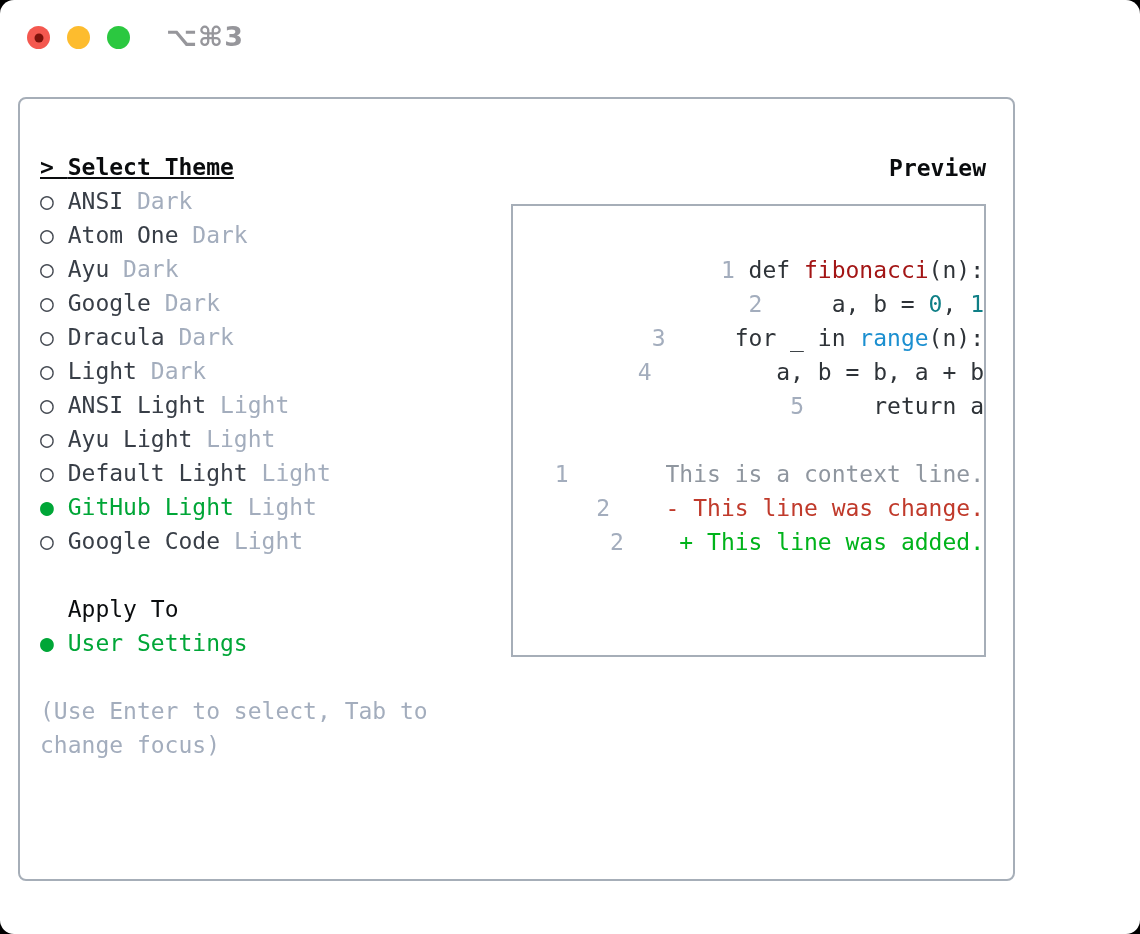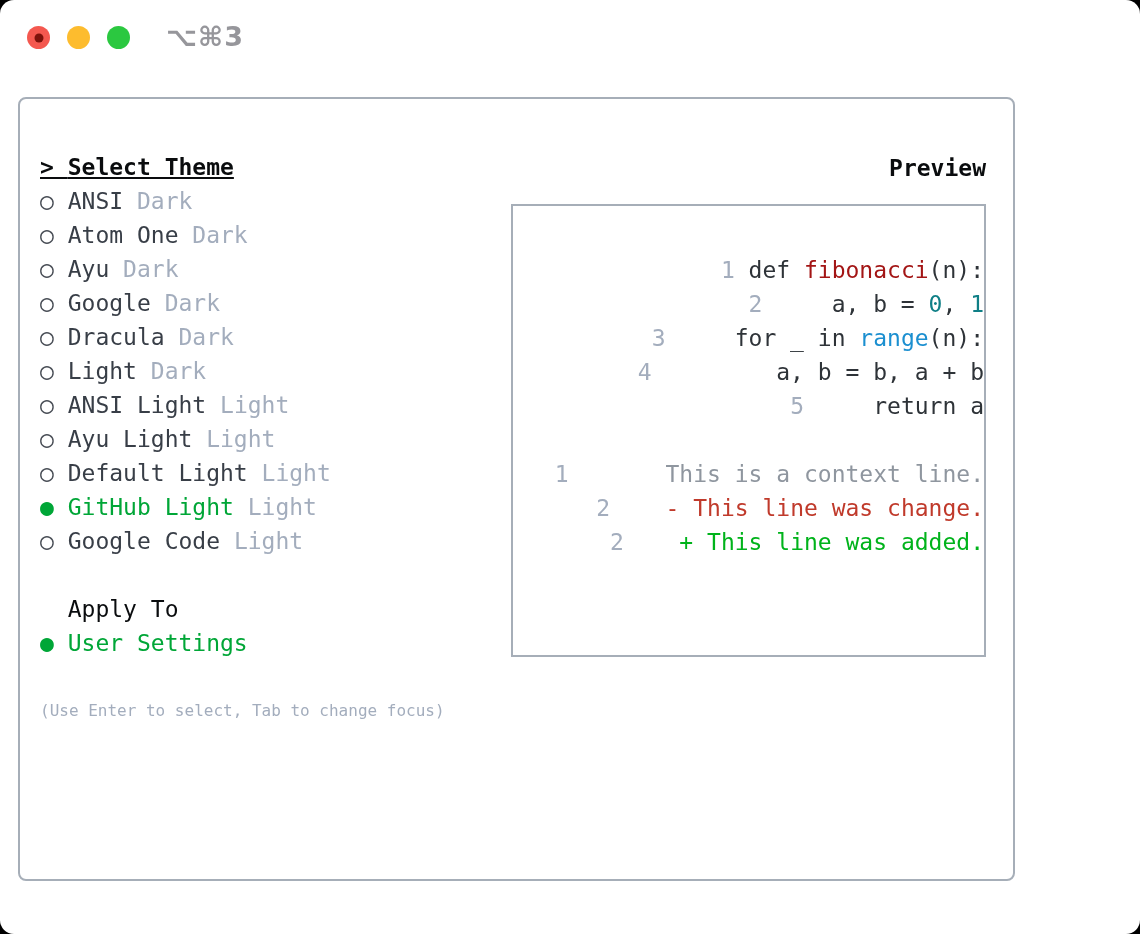--- a/index.html
+++ b/index.html
@@ -54,21 +54,21 @@
   .row .marker{color:var(--marker);}
   .row .marker.sel{color:var(--green);}
   .row .name{color:var(--text-dark);}
   .row .name.sel{color:var(--green);text-align:right;}
   .row .tag{color:var(--muted);margin-top:24px;}
   .hdr{font-weight:700;color:var(--header);text-decoration:underline;}
   .apply-hdr{color:var(--header);}
   .spacer{height:34px;}
   .hint{
     width:448px;color:var(--muted);
-    white-space:normal;line-height:34px;font-size:16px;
+    white-space:normal;line-height:34px;font-size:23px;
   }
   
   .right-col{position:absolute;left:484px;top:52px;}
   .preview-title{
     font-weight:700;font-size:23px;line-height:34px;
     color:var(--header);white-space:pre;text-align:right;
   }
   .preview-box{
     margin-left:7px;margin-top:19px;
     width:471px;height:402px;

